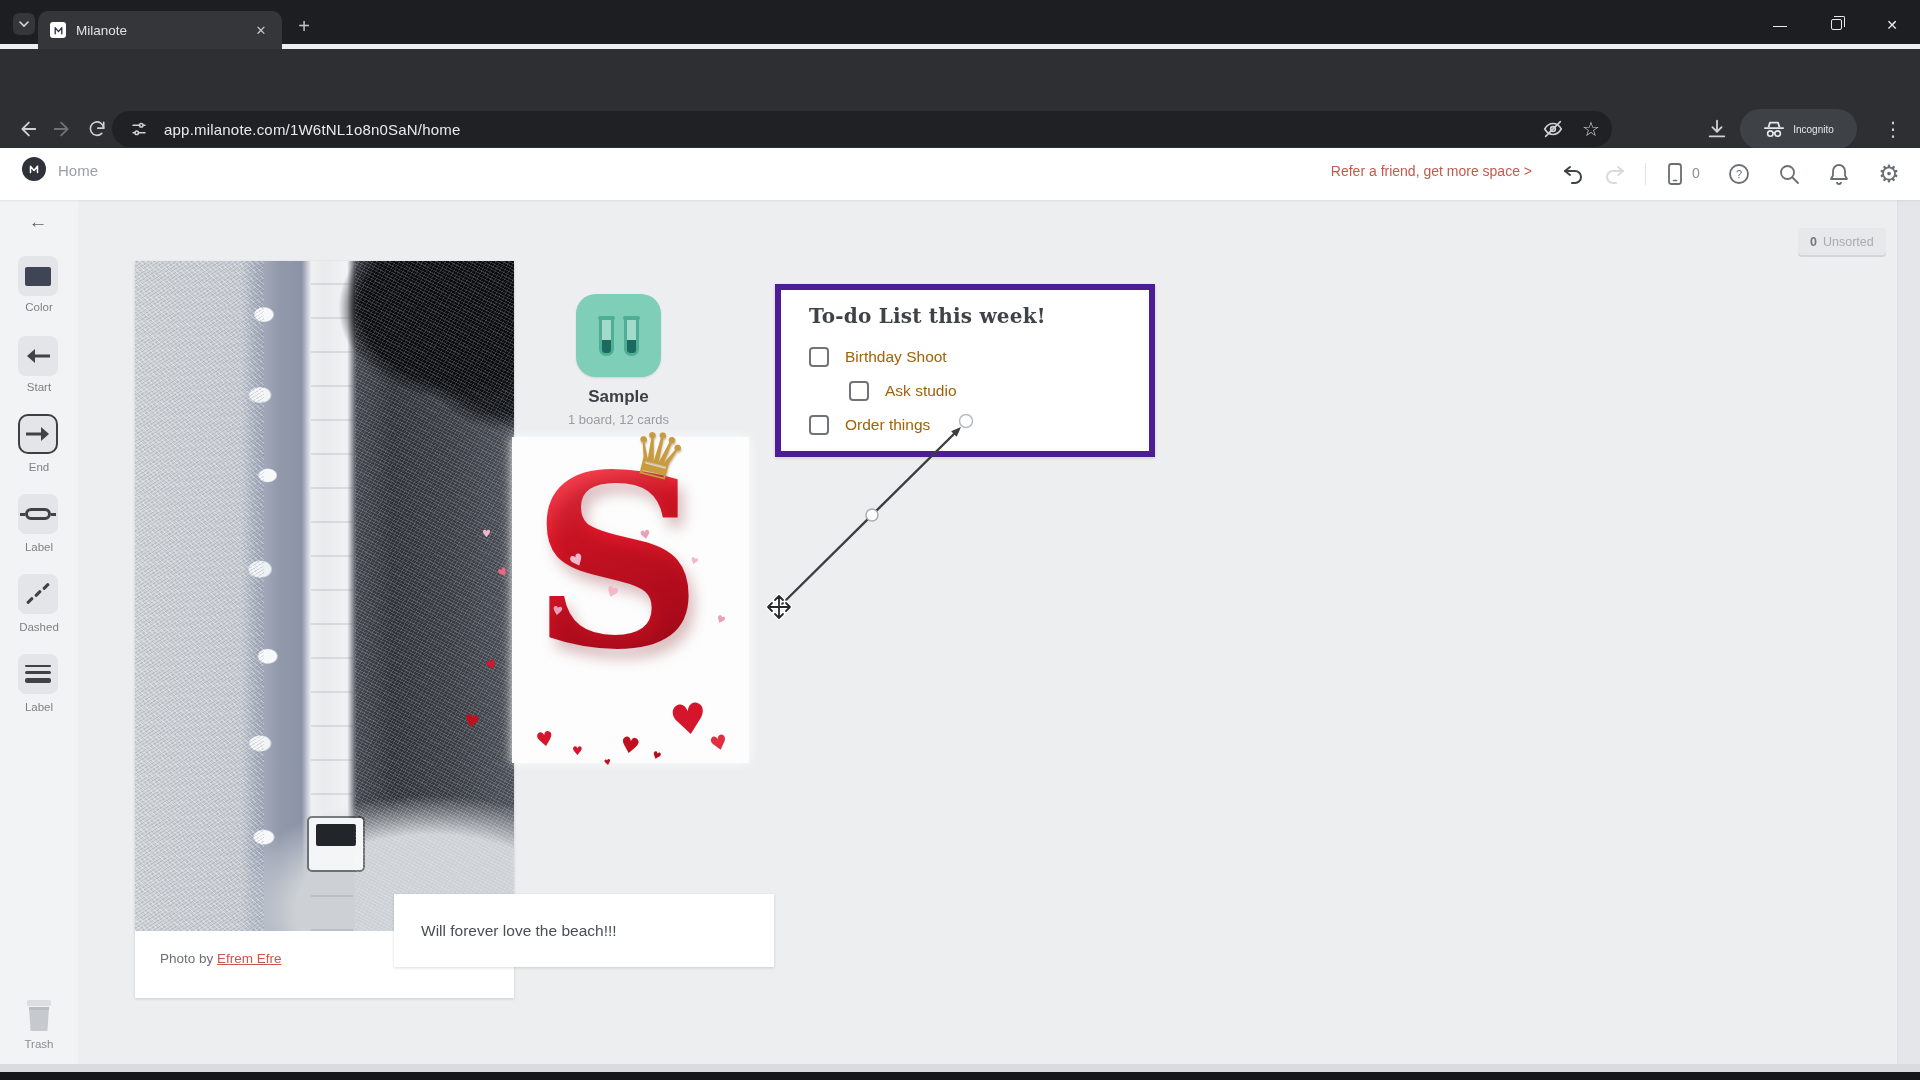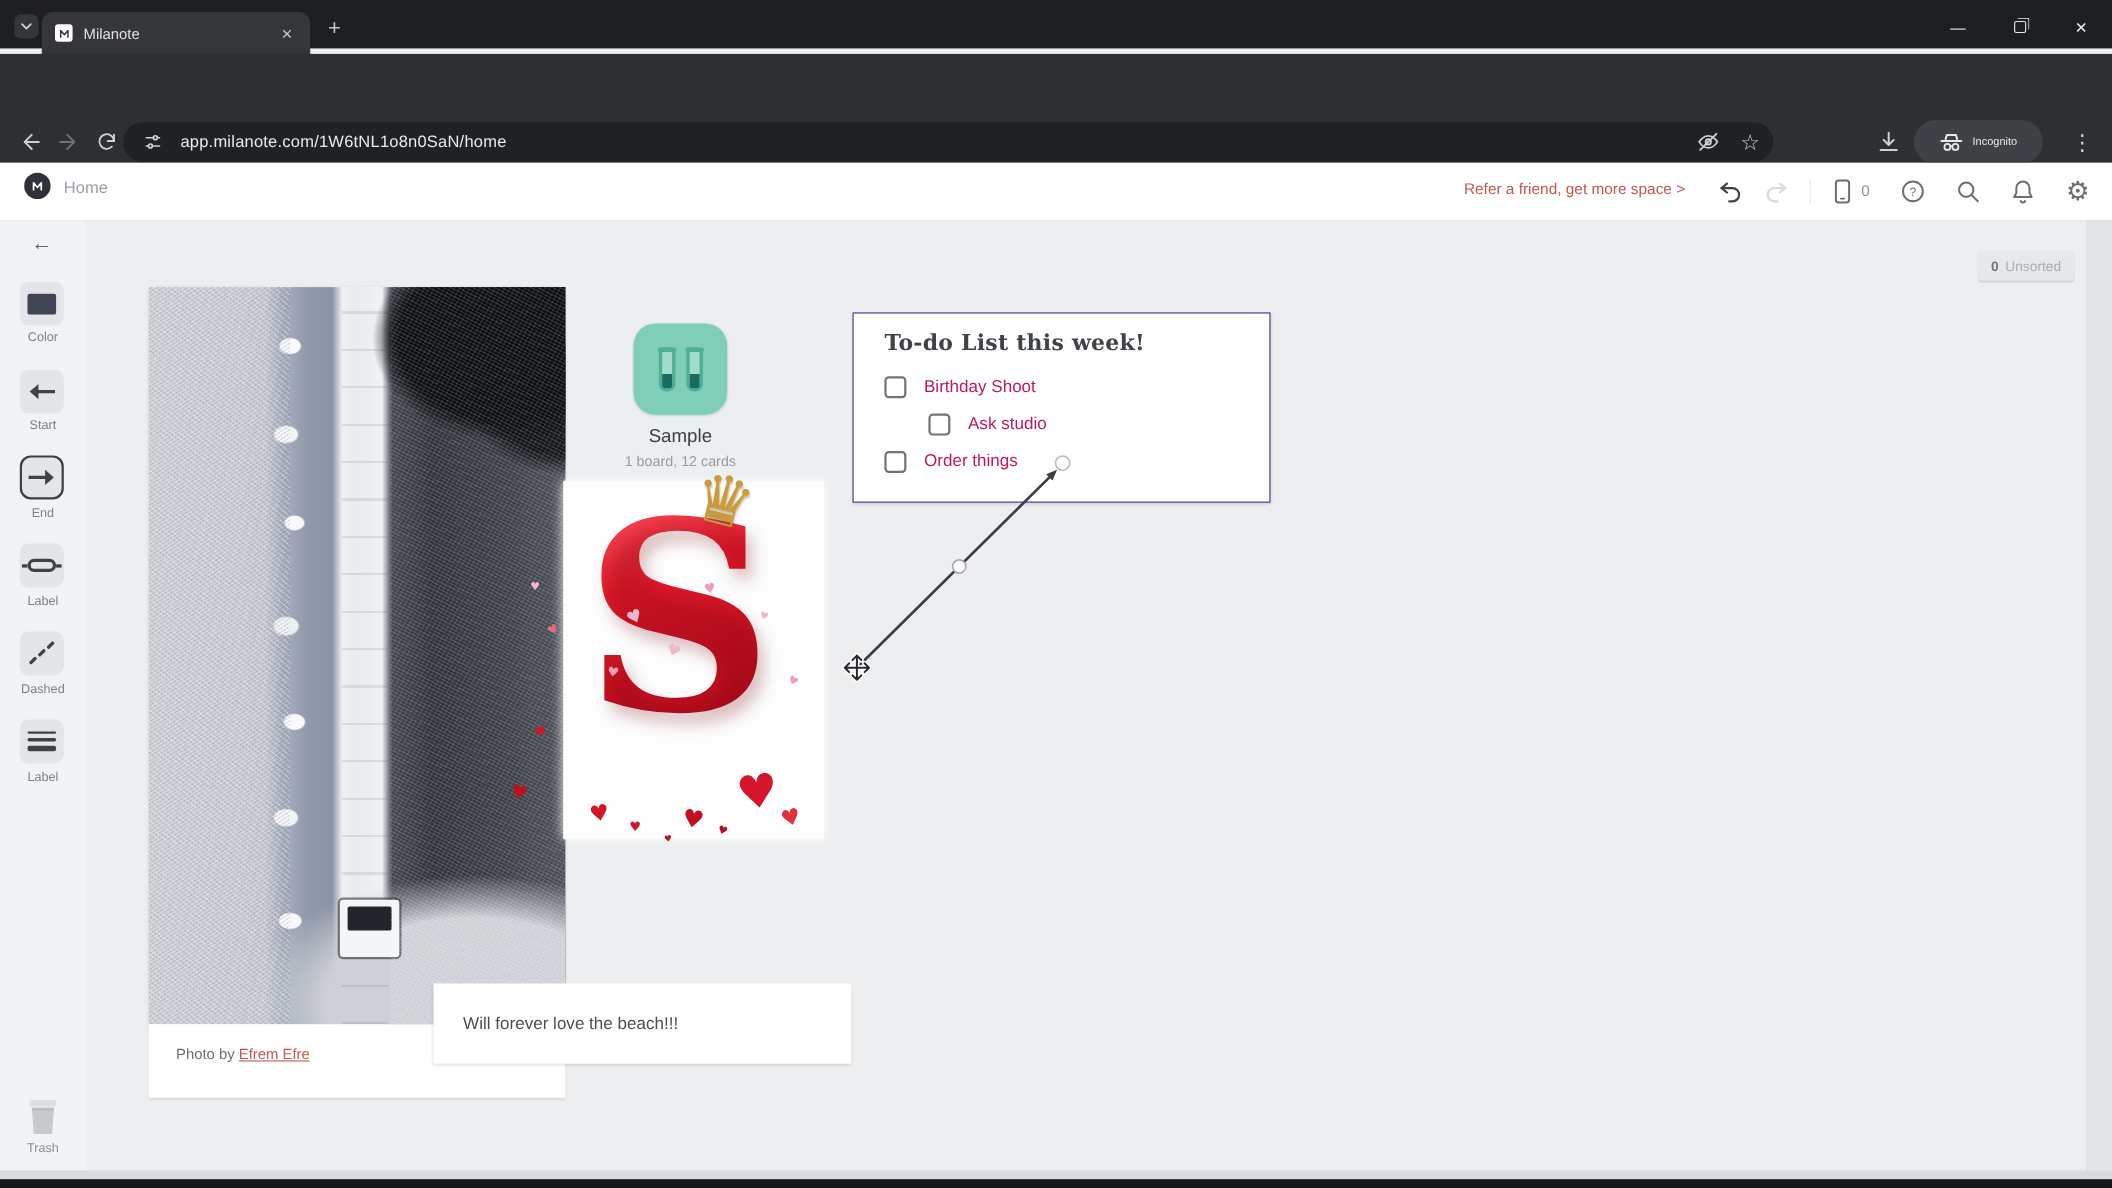--- a/index.html
+++ b/index.html
@@ -113,29 +113,29 @@
     font-family:"DejaVu Sans", sans-serif; }
   .heart { position:absolute; font-family:"DejaVu Sans", sans-serif; line-height:1; }
   
   .board-tile { position:absolute; left:576px; top:294px; width:85px; height:83px; border-radius:20px;
     background:#7fceb7; display:flex; align-items:center; justify-content:center; gap:10px;
     box-shadow:0 1px 2px rgba(0,0,0,.12); }
   .tube { position:relative; width:15px; height:40px; border:3px solid #4fae96; border-radius:4px 4px 7px 7px;
     background:rgba(255,255,255,.28); }
   .tube::before { content:""; position:absolute; left:-4px; top:-3px; width:17px; height:4px; background:#4fae96; border-radius:2px; }
   .tube::after { content:""; position:absolute; left:0; bottom:0; width:9px; height:13px; background:#1b6a60; border-radius:0 0 3px 3px; }
-  .board-name { position:absolute; left:526px; top:387px; width:185px; text-align:center; font-size:17px; font-weight:normal; color:#3c4046; }
+  .board-name { position:absolute; left:526px; top:387px; width:185px; text-align:center; font-size:17px; font-weight:bold; color:#3c4046; }
   .board-meta { position:absolute; left:526px; top:412px; width:185px; text-align:center; font-size:13px; color:#989ca3; }
   
-  .todo-card { left:775px; top:284px; width:380px; height:173px; border:1px solid #4c1d95; }
+  .todo-card { left:775px; top:284px; width:380px; height:173px; border:6px solid #4c1d95; }
   .todo-title { position:absolute; left:28px; top:14px; font-family:"DejaVu Serif", serif; font-weight:bold;
     font-size:20px; color:#3f4246; letter-spacing:.2px; }
   .todo-row { position:absolute; left:28px; height:22px; display:flex; align-items:center; gap:16px; }
   .todo-check { width:20px; height:20px; border:2px solid #70747a; border-radius:4px; background:#fff; flex:none; }
-  .todo-text { font-size:15.5px; color:#be185d; }
+  .todo-text { font-size:15.5px; color:#a16207; }
   
   .note-card { left:394px; top:894px; width:380px; height:73px; display:flex; align-items:center; }
   .note-text { margin-left:27px; font-size:15.5px; color:#4a4e54; }
   
   .arrow-svg { position:absolute; left:758px; top:402px; }
   
   .vscroll { position:absolute; right:0; top:200px; width:23px; height:864px; background:#e5e6e9; border-left:1px solid #dddfe2; }
   .hscroll { position:absolute; left:0; top:1064px; width:1920px; height:8px; background:#d9dbde; }
   .bottom-strip { position:absolute; left:0; top:1072px; width:1920px; height:8px; background:#141619; }
   svg { display:block; }

